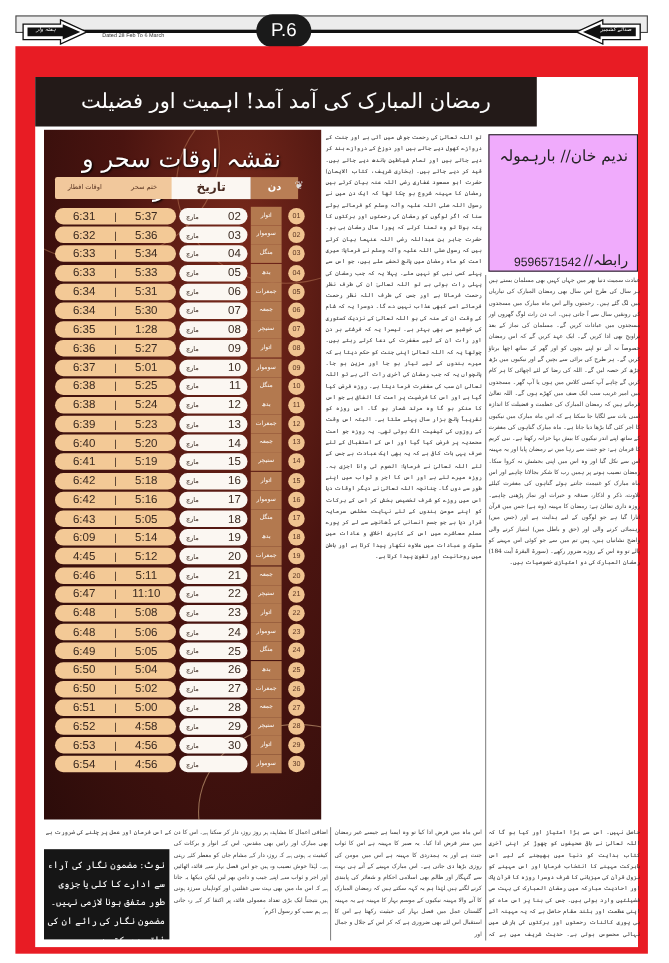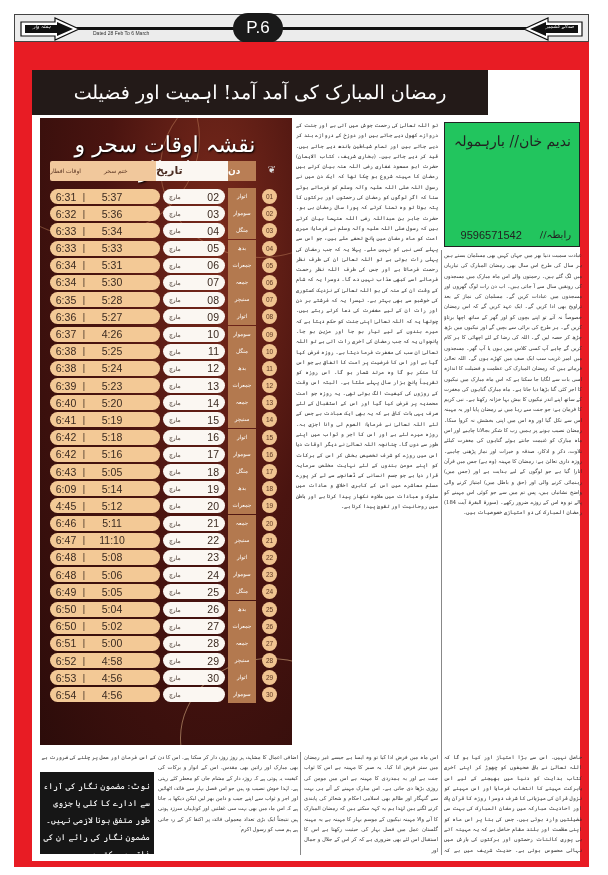--- a/index.html
+++ b/index.html
@@ -1,21 +1,21 @@
 <!DOCTYPE html>
 <html><head>
 <meta charset="utf-8">
 <style>
   * { box-sizing: border-box; margin: 0; padding: 0; }
   html, body { width: 608px; height: 875px; background: #ffffff; overflow: hidden; }
   body { position: relative; font-family: "DejaVu Sans", sans-serif; }
 
   
   .masthead {
-    position: absolute; left: 14px; top: 14px; width: 575px; height: 28px;
+    position: absolute; left: 14px; top: 14px; width: 575px; height: 16px;
     background: #ececec; border: 1px solid #444;
   }
   .masthead .rule {
     position: absolute; left: 60px; right: 60px; top: 12px; height: 3px; background: #111;
   }
   .arrow-left, .arrow-right { position: absolute; top: 2px; width: 70px; height: 24px; }
   .arrow-left { left: 4px; }
   .arrow-right { right: 4px; }
   .arrow-label {
     position: absolute; top: 6px; font-size: 5px; color: #fff; direction: rtl;
@@ -54,35 +54,35 @@
     overflow: hidden;
   }
   .calendar .swirl {
     position: absolute; border: 1px solid rgba(230,170,120,0.35); border-radius: 50%;
   }
   .cal-title {
     position: absolute; left: 20px; top: 14px; width: 210px; text-align: center;
     color: #fff; font-family: "DejaVu Serif", serif; font-size: 22px; direction: rtl;
     text-shadow: 1px 1px 2px #000;
   }
-  .cal-head { position: absolute; top: 43px; height: 20px; font-size: 9px; line-height: 20px; text-align: left; direction: rtl; }
+  .cal-head { position: absolute; top: 43px; height: 20px; font-size: 9px; line-height: 20px; text-align: center; direction: rtl; }
   .cal-head.times { left: 10px; width: 108px; background: #f1c89c; color: #5a3522; border-radius: 2px; display: flex; }
   .cal-head.times span { flex: 1; font-size: 6px; }
   .cal-head.date { left: 116px; width: 72px; background: #fbf7f2; color: #4a2c22; font-size: 11px; font-weight: bold; }
-  .cal-head.day { left: 188px; width: 28px; background: #b97e55; color: #fff; font-weight: bold; }
+  .cal-head.day { left: 188px; width: 43px; background: #b97e55; color: #fff; font-weight: bold; }
   .cal-emblem { position: absolute; left: 219px; top: 46px; width: 26px; height: 14px; color: #ddd; font-size: 10px; text-align: center; }
 
   .cal-rows { position: absolute; left: 10px; top: 70px; width: 240px; }
   .cal-row { position: relative; height: 17.2px; margin-bottom: 0; }
   .cal-row .times {
     position: absolute; left: 0; top: 1px; width: 110px; height: 15px;
     background: #f3c996; border-radius: 8px; display: flex; align-items: center;
     font-family: "Liberation Sans", sans-serif; font-size: 10.5px; color: #3b2a20;
   }
-  .cal-row .iftar { width: 32px; text-align: center; }
+  .cal-row .iftar { width: 53px; text-align: center; }
   .cal-row .sep { width: 4px; text-align: center; font-size: 9px; }
   .cal-row .sehri { width: 52px; text-align: center; }
   .cal-row .date {
     position: absolute; left: 113px; top: 1px; width: 62px; height: 15px;
     background: #fbf7f2; border-radius: 8px; display: flex; align-items: center; justify-content: space-between;
     padding: 0 6px; font-family: "Liberation Sans", sans-serif; color: #3b2a20;
   }
   .cal-row .date .month { font-size: 6px; direction: rtl; }
   .cal-row .date .num { font-size: 10.5px; }
   .cal-row .day {
@@ -100,30 +100,30 @@
   .col { position: absolute; font-family: "DejaVu Serif", serif; color: #333; direction: rtl; text-align: justify; }
   .col p { font-size: 5.3px; line-height: 10.3px; }
   .col-mid { left: 296px; top: 120px; width: 142px; height: 618px; overflow: hidden; }
   .col-right { left: 444px; top: 250px; width: 138px; height: 500px; overflow: hidden; }
   .col-bot-a { left: 158px; top: 752px; width: 140px; height: 103px; overflow: hidden; }
   .col-bot-b { left: 304px; top: 752px; width: 134px; height: 103px; overflow: hidden; }
   .col-bot-c { left: 444px; top: 752px; width: 138px; height: 103px; overflow: hidden; }
   .col-bot-l { left: 40px; top: 752px; width: 116px; height: 12px; overflow: hidden; }
 
   .byline-box {
-    position: absolute; left: 444px; top: 122px; width: 136px; height: 125px; border: 1px solid #222; background: #22c55e;
+    position: absolute; left: 444px; top: 122px; width: 136px; height: 125px; border: 1px solid #222; background: #f0abfc;
   }
   .byline-name {
     position: absolute; right: 8px; top: 10px; font-family: "DejaVu Serif", serif; font-size: 14px; color: #222; direction: rtl;
   }
   .byline-contact {
     position: absolute; right: 8px; top: 106px; font-family: "Liberation Sans", sans-serif; font-size: 11px; color: #222;
-    display: flex; gap: 18px; align-items: flex-start;
-  }
-  .byline-contact .lbl { font-family: "DejaVu Serif", serif; font-size: 10px; direction: rtl; }
+    display: flex; gap: 2px; align-items: flex-end;
+  }
+  .byline-contact .lbl { font-family: "DejaVu Serif", serif; font-size: 13px; direction: rtl; }
 
   .note-box {
     position: absolute; left: 40px; top: 772px; width: 114px; height: 82px; background: #161616;
     color: #fff; font-family: "DejaVu Serif", serif; font-size: 8.4px; line-height: 17px;
     direction: rtl; text-align: right; padding: 6px 4px 0 2px;
   }
 
   .col-divider { position: absolute; width: 1px; background: #888; }
 </style>
 </head>
@@ -243,21 +243,21 @@
           <span class="month">مارچ</span>
           <span class="num">07</span>
         </div>
         <div class="day">جمعہ</div>
         <div class="idx">06</div>
       </div>
       <div class="cal-row">
         <div class="times">
           <span class="iftar">6:35</span>
           <span class="sep">|</span>
-          <span class="sehri">5:28</span>
+          <span class="sehri">1:28</span>
         </div>
         <div class="date">
           <span class="month">مارچ</span>
           <span class="num">08</span>
         </div>
         <div class="day">سنیچر</div>
         <div class="idx">07</div>
       </div>
       <div class="cal-row">
         <div class="times">
@@ -269,21 +269,21 @@
           <span class="month">مارچ</span>
           <span class="num">09</span>
         </div>
         <div class="day">اتوار</div>
         <div class="idx">08</div>
       </div>
       <div class="cal-row">
         <div class="times">
           <span class="iftar">6:37</span>
           <span class="sep">|</span>
-          <span class="sehri">4:26</span>
+          <span class="sehri">5:01</span>
         </div>
         <div class="date">
           <span class="month">مارچ</span>
           <span class="num">10</span>
         </div>
         <div class="day">سوموار</div>
         <div class="idx">09</div>
       </div>
       <div class="cal-row">
         <div class="times">

